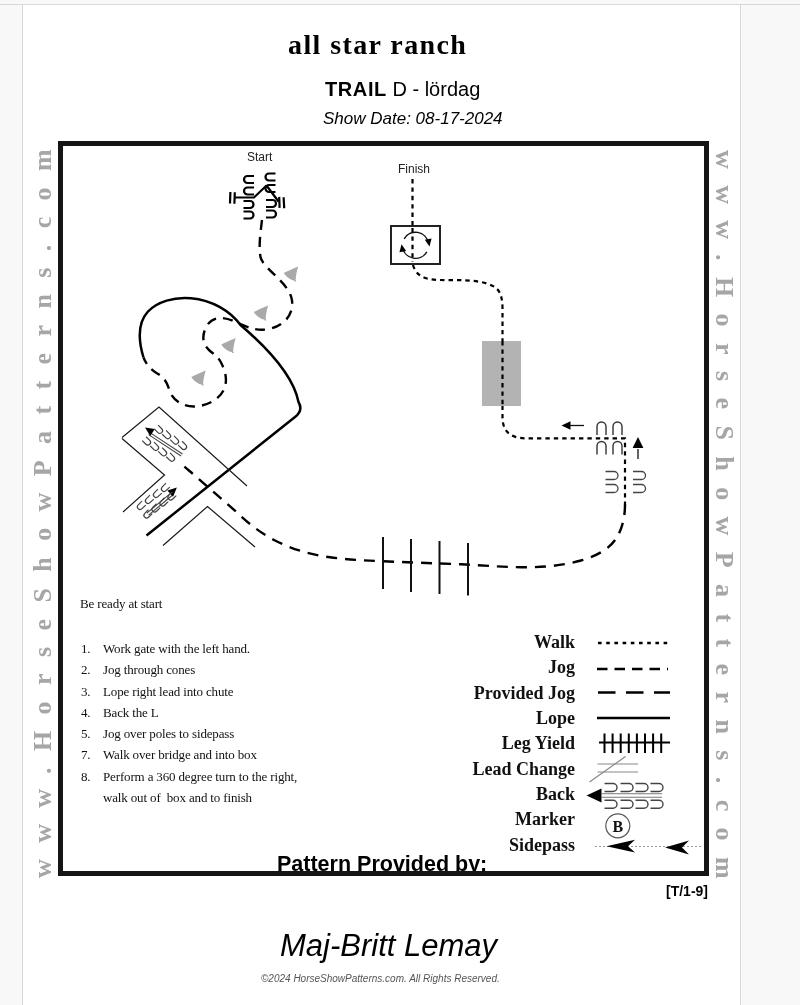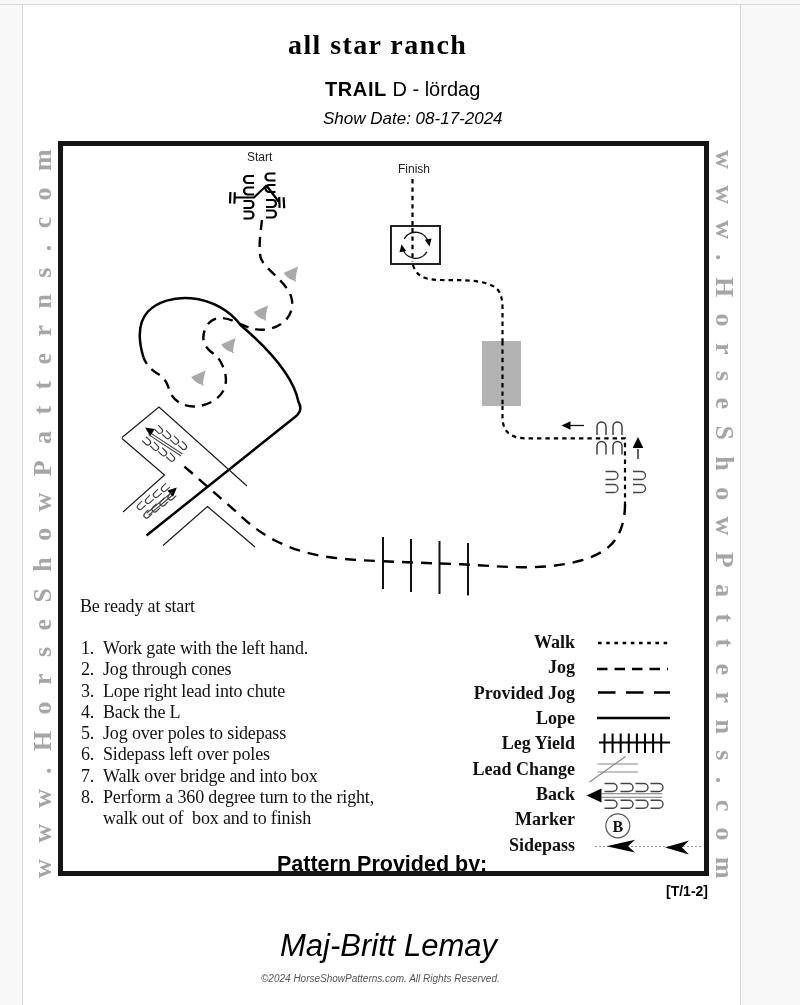--- a/index.html
+++ b/index.html
@@ -6,21 +6,21 @@
 body{width:800px;height:1005px;position:relative;background:#f8f8f8;font-family:"Liberation Sans",sans-serif;overflow:hidden;}
 .panel{position:absolute;left:22px;top:4px;width:717px;height:1001px;background:#fff;border-left:1px solid #d8d8d8;border-right:1px solid #d8d8d8;}
 .topline{position:absolute;left:0;top:4px;width:800px;height:1px;background:#d8d8d8;}
 .abs{position:absolute;white-space:nowrap;}
 .title{font-family:"Liberation Serif",serif;font-weight:bold;font-size:28px;letter-spacing:1.4px;color:#000000;}
 .sub{font-size:20px;color:#000;}
 .sub b{font-weight:bold;letter-spacing:0.6px;}
 .showdate{font-size:17px;font-style:italic;color:#000;margin-left:28px;}
 .sidetext{font-family:"Liberation Serif",serif;font-weight:bold;color:#a6a6a6;font-size:26px;letter-spacing:16.4px;}
 .smlbl{font-size:12px;color:#222;}
-.instr{font-family:"Liberation Serif",serif;font-size:18px;color:#111;letter-spacing:-0.15px;}
+.instr{font-family:"Liberation Serif",serif;font-size:13px;color:#111;letter-spacing:-0.15px;}
 .leglbl{font-family:"Liberation Serif",serif;font-weight:bold;font-size:18px;color:#111;}
 .tcode{font-weight:bold;font-size:14px;color:#000;}
 .ppb{font-weight:bold;font-size:21.5px;color:#000;}
 .mbl{font-style:italic;font-size:31px;color:#000;}
 .copy{font-style:italic;font-size:10px;color:#555;}
 svg{position:absolute;left:0;top:0;}
 </style>
 </head>
 <body>
 
@@ -43,37 +43,36 @@
 <div class="abs smlbl" id="finishlbl" style="left:398px;top:162px;">Finish</div>
 
 <div class="abs instr" id="ready" style="left:80px;top:596px;">Be ready at start</div>
 
 <div class="abs instr" id="list" style="left:81px;top:638px;line-height:21.3px;">
 <div><span style="display:inline-block;width:22px;">1.</span>Work gate with the left hand.</div>
 <div><span style="display:inline-block;width:22px;">2.</span>Jog through cones</div>
 <div><span style="display:inline-block;width:22px;">3.</span>Lope right lead into chute</div>
 <div><span style="display:inline-block;width:22px;">4.</span>Back the L</div>
 <div><span style="display:inline-block;width:22px;">5.</span>Jog over poles to sidepass</div>
-<div><span style="display:inline-block;width:22px;">6.</span>Sidepass left over poles</div>
 <div><span style="display:inline-block;width:22px;">7.</span>Walk over bridge and into box</div>
 <div><span style="display:inline-block;width:22px;">8.</span>Perform a 360 degree turn to the right,</div>
 <div><span style="display:inline-block;width:22px;"></span>walk out of&nbsp; box and to finish</div>
 </div>
 
 <div class="abs leglbl" id="lw" style="right:225px;top:632px;">Walk</div>
 <div class="abs leglbl" id="lj" style="right:225px;top:657px;">Jog</div>
 <div class="abs leglbl" id="le" style="right:225px;top:683px;">Provided Jog</div>
 <div class="abs leglbl" id="ll" style="right:225px;top:708px;">Lope</div>
 <div class="abs leglbl" id="ly" style="right:225px;top:733px;">Leg Yield</div>
 <div class="abs leglbl" id="lc" style="right:225px;top:759px;">Lead Change</div>
 <div class="abs leglbl" id="lb" style="right:225px;top:784px;">Back</div>
 <div class="abs leglbl" id="lm" style="right:225px;top:809px;">Marker</div>
 <div class="abs leglbl" id="ls" style="right:225px;top:835px;">Sidepass</div>
 
-<div class="abs tcode" id="tcode" style="left:666px;top:883px;">[T/1-2]</div>
+<div class="abs tcode" id="tcode" style="left:666px;top:883px;">[T/1-9]</div>
 
 <div class="abs ppb" id="ppb" style="left:277px;top:852px;">Pattern Provided by:</div>
 
 <div class="abs mbl" id="mbl" style="left:280px;top:928px;">Maj-Britt Lemay</div>
 
 <div class="abs copy" id="copy" style="left:261px;top:973px;">©2024 HorseShowPatterns.com. All Rights Reserved.</div>
 <svg width="800" height="1005" viewBox="0 0 800 1005">
 <defs>
 <path id="hpG" d="M 5,-3.5 H -1.5 A 3.5,3.5 0 0 0 -1.5,3.5 H 5" fill="none"></path>
 <path id="hpS" d="M 4,-2.7 H -1.2 A 2.7,2.7 0 0 0 -1.2,2.7 H 4" fill="none"></path>

